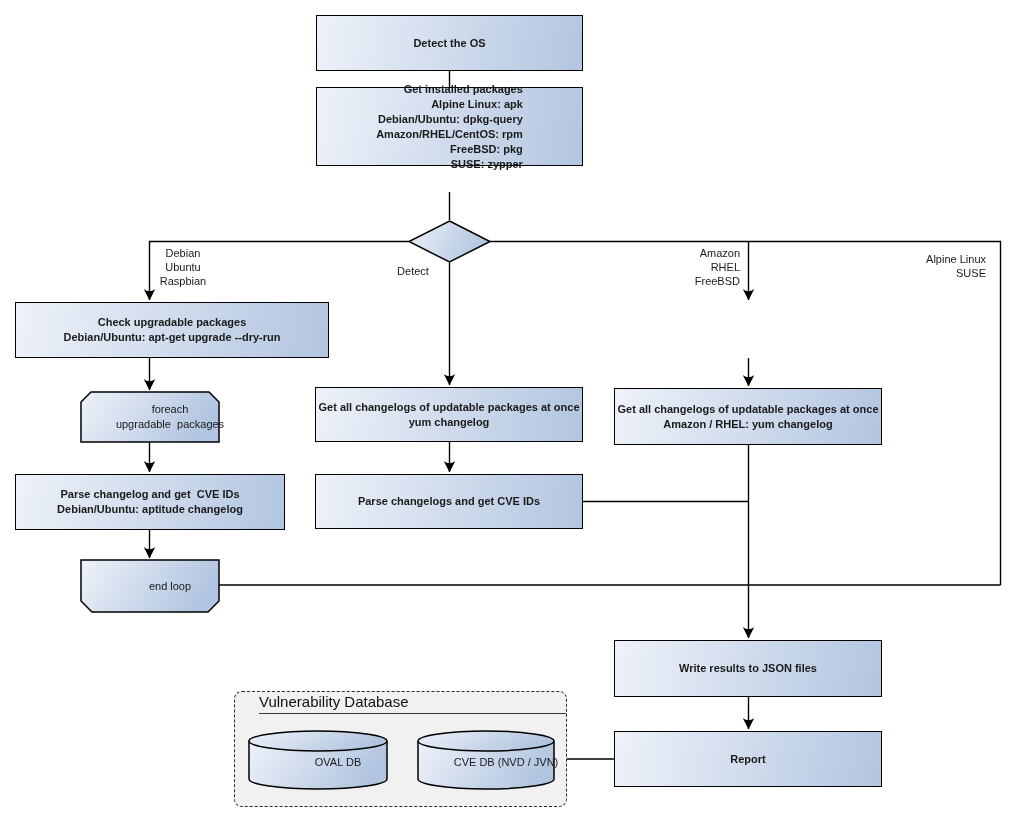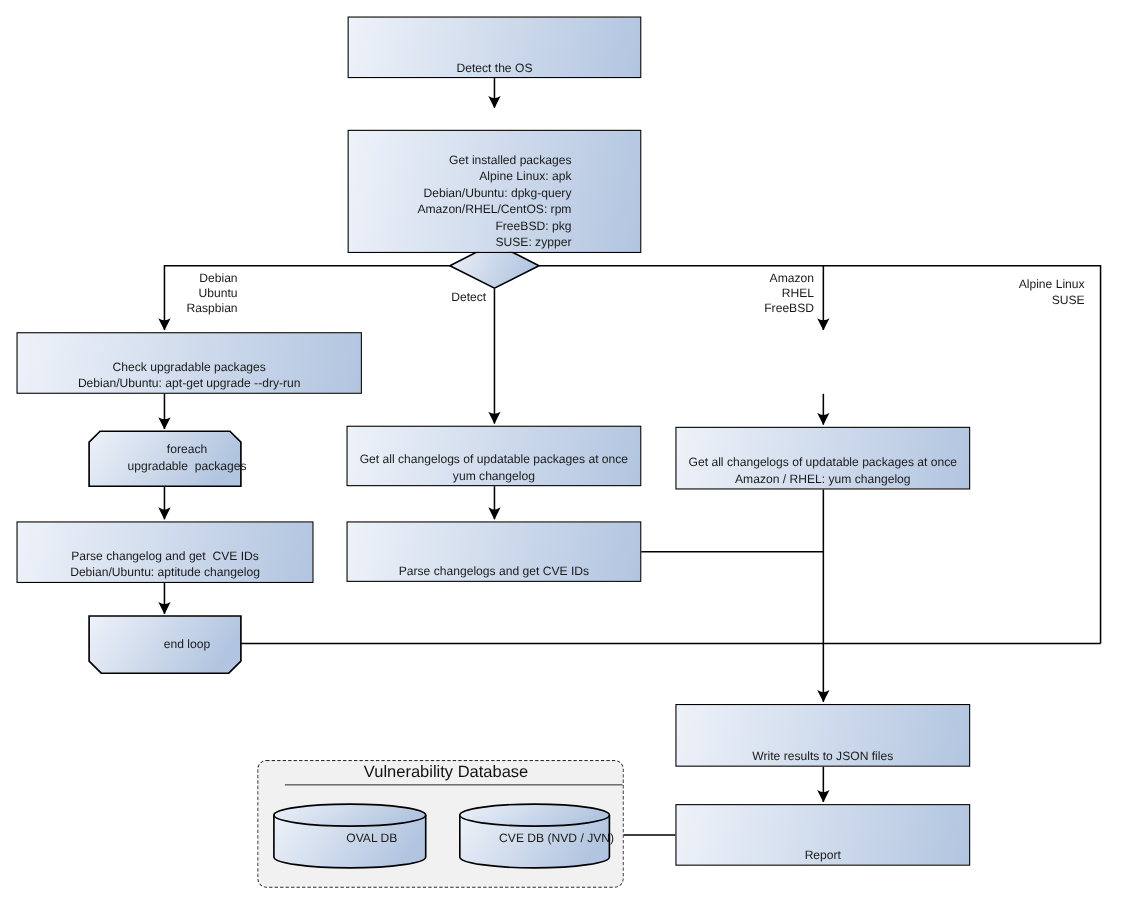--- a/index.html
+++ b/index.html
@@ -2,43 +2,43 @@
 <html><head>
 <meta charset="utf-8">
 <style>
   html,body{margin:0;padding:0;background:#ffffff;}
   .canvas{
     position:relative;width:1019px;height:823px;background:#ffffff;
     font-family:"Liberation Sans","DejaVu Sans",sans-serif;color:#1a1a1a;
     overflow:hidden;
   }
   .node{
-    position:absolute;display:flex;align-items:flex-end;justify-content:center;
+    position:absolute;display:flex;align-items:center;justify-content:center;
     background:linear-gradient(100deg,#eef2f9 0%,#b2c5e0 100%);
-    border:1.5px solid #000;box-sizing:border-box;
+    border:1.5px solid #000;box-sizing:border-box;font-weight:bold;
   }
   .node span{
     white-space:pre;text-align:center;font-size:11px;line-height:15px;flex-shrink:0;
   }
   .node.align-right span{text-align:right;}
   .overlay{
     position:absolute;display:flex;align-items:center;justify-content:center;
     background:transparent;border:none;margin-left:20px;
   }
   .overlay span{white-space:pre;text-align:center;font-size:11px;line-height:15px;flex-shrink:0;}
   .blabel{position:absolute;font-size:11px;line-height:14px;white-space:pre;}
-  .blabel.center{text-align:right;}
+  .blabel.center{text-align:center;}
   .blabel.right{text-align:right;}
   .wires{position:absolute;left:0;top:0;width:1019px;height:823px;pointer-events:none;}
   .vulndb{
     position:absolute;left:234px;top:691px;width:333px;height:116px;
     background:#f1f1f1;border:1.5px dashed #2b2b2b;border-radius:8px;box-sizing:border-box;
   }
   .vulndb .hdr{
-    height:21px;border-bottom:1px solid #3a3a3a;text-align:center;
+    height:21px;border-bottom:1px solid #3a3a3a;text-align:left;
     padding-right:14px;font-size:15px;line-height:20px;color:#111;margin-left:24px;
   }
 </style>
 </head>
 <body>
 
 <div class="canvas">
 
   <div class="vulndb">
     <div class="hdr">Vulnerability Database</div>
@@ -84,21 +84,21 @@
 
       <path d="M418,741 L418,779 A68,10 0 0 0 554,779 L554,741"></path>
       <ellipse cx="486" cy="741" rx="68" ry="10"></ellipse>
     </g>
   </svg>
 
   <div class="node" style="left:316px;top:15px;width:267px;height:56px">
     <span>Detect the OS</span>
   </div>
 
-  <div class="node align-right" style="left:316px;top:118px;width:267px;height:112px">
+  <div class="node align-right" style="left:316px;top:87px;width:267px;height:79px">
     <span>Get installed packages
 Alpine Linux: apk
 Debian/Ubuntu: dpkg-query
 Amazon/RHEL/CentOS: rpm
 FreeBSD: pkg
 SUSE: zypper</span>
   </div>
 
   <div class="node" style="left:15px;top:302px;width:314px;height:56px">
     <span>Check upgradable packages

